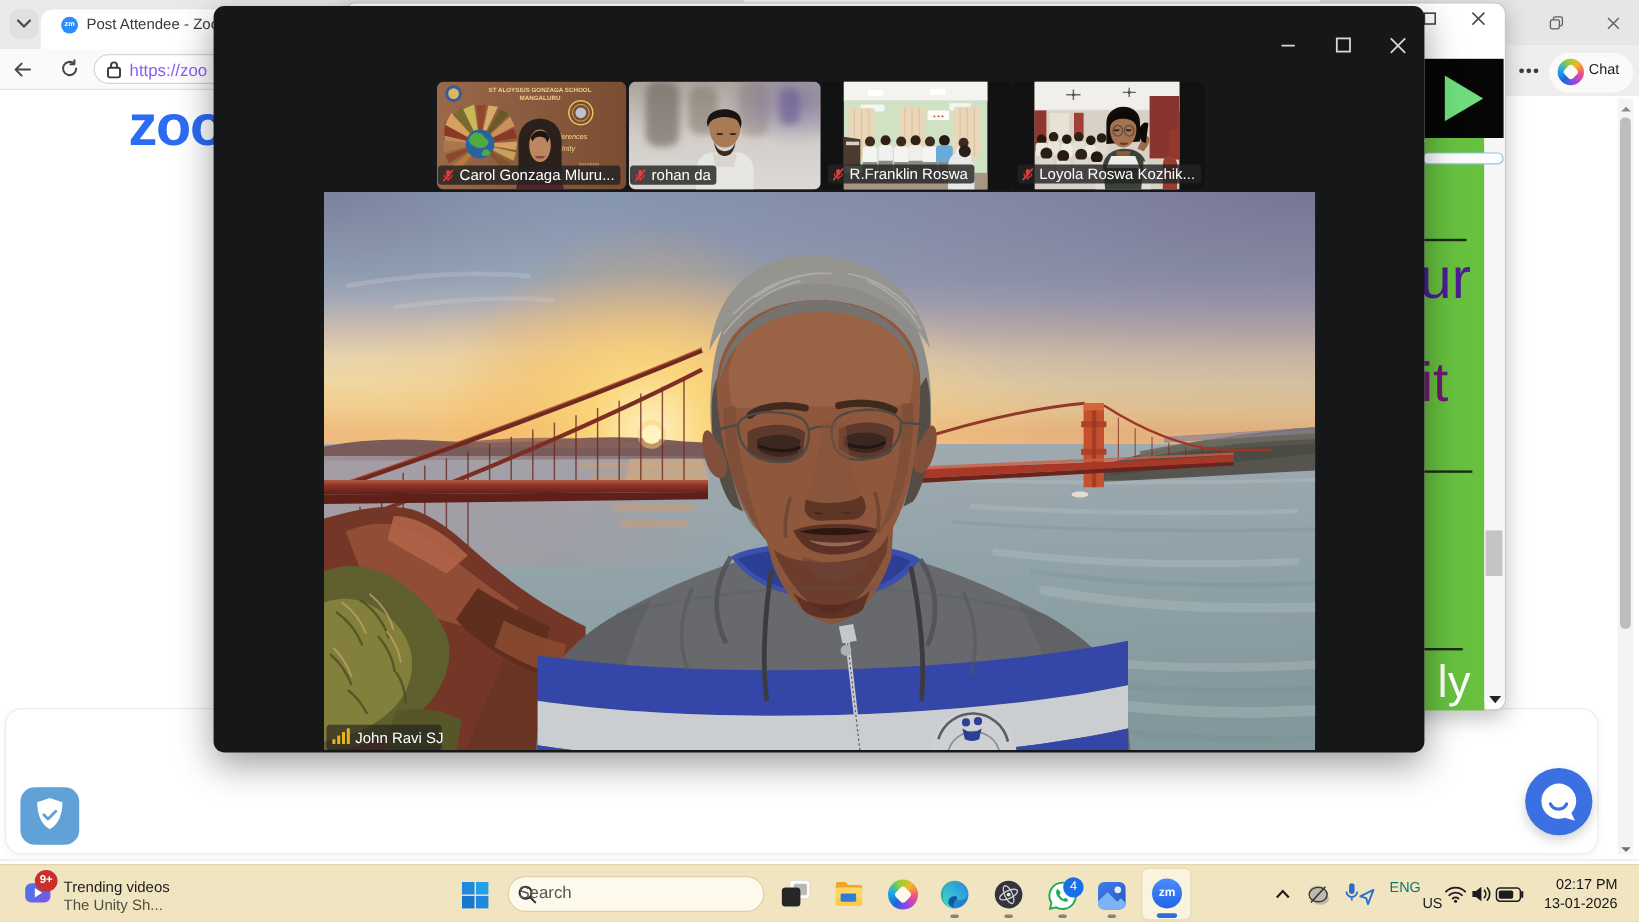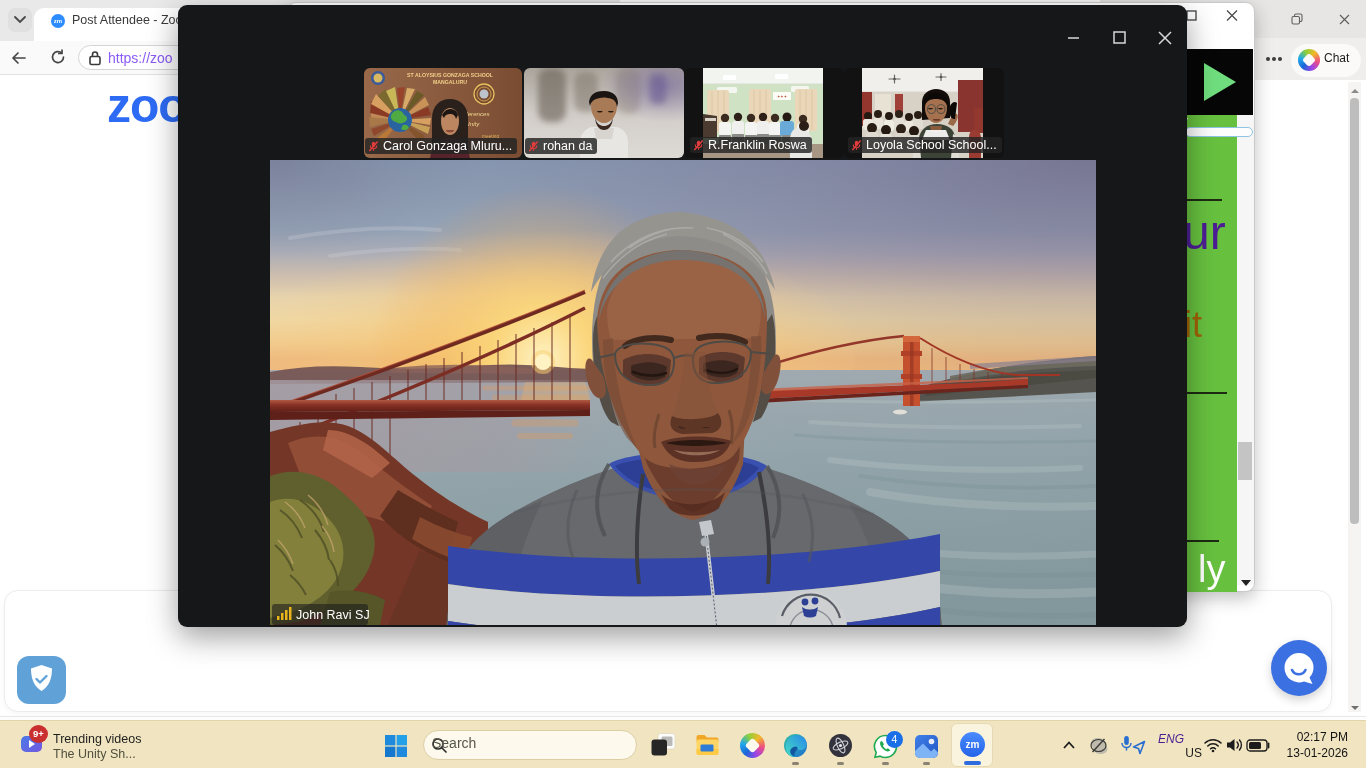--- a/index.html
+++ b/index.html
@@ -97,21 +97,21 @@
 
   <div class="abs" style="left:1187px;top:115px;width:50px;height:477px;background:#67c13f;"></div>
   <div class="abs" style="left:1237px;top:115px;width:17px;height:470px;background:#f6f6f6;"></div>
   <div class="abs" style="left:1238px;top:442px;width:14px;height:38px;background:#c4c4c4;"></div>
   <svg class="abs" style="left:1240px;top:578px;" width="12" height="10" viewBox="0 0 12 10">
       <path d="M1 2 l5 6 l5 -6 z" fill="#222"></path>
     </svg>
   <div class="abs" style="left:1183px;top:112px;color:#fff;font-size:15px;">r</div>
   <div class="abs" style="left:1185px;top:127px;width:68px;height:10px;background:#fdfdfd;border:1px solid #90c4e4;border-radius:5px;"></div>
   <div class="abs" style="left:1183px;top:205px;color:#4c1d95;font-size:48px;">ur</div>
-  <div class="abs" style="left:1184px;top:304px;color:#a16207;font-size:36px;">it</div>
+  <div class="abs" style="left:1184px;top:291px;color:#701a75;font-size:46px;">it</div>
   <div class="abs" style="left:1198px;top:548px;color:#fff;font-size:38px;">ly</div>
   <div class="abs" style="left:1187px;top:199px;width:35px;height:1.5px;background:#1d2b12;"></div>
   <div class="abs" style="left:1187px;top:392px;width:40px;height:1.5px;background:#1d2b12;"></div>
   <div class="abs" style="left:1187px;top:540px;width:32px;height:1.5px;background:#1d2b12;"></div>
 
   <div id="zoomwin" class="abs" style="left:178px;top:5px;width:1009px;height:622px;background:#161719;border-radius:9px;box-shadow:0 10px 30px rgba(0,0,0,0.38);overflow:hidden;">
 
     <svg class="abs" style="left:884px;top:22px;" width="120" height="22" viewBox="0 0 120 22">
       <path d="M6 11 h11" stroke="#d8d8d8" stroke-width="1.6"></path>
       <rect x="52" y="5" width="11" height="11" fill="none" stroke="#d8d8d8" stroke-width="1.5"></rect>
@@ -340,21 +340,21 @@
             <path d="M1.5 11 L10.5 0.5" stroke="#e23c3c" stroke-width="1.6"></path>
           </svg>
         <span style="color:#fff;font-size:12.5px;margin-left:4px;white-space:nowrap;">R.Franklin Roswa</span>
       </div>
       <div class="abs" style="left:484px;top:69px;height:16px;background:rgba(35,35,35,0.82);border-radius:3px;display:flex;align-items:center;padding:0 5px 0 3px;">
         <svg width="11" height="11" viewBox="0 0 12 12">
             <rect x="4.2" y="0.8" width="3.6" height="6" rx="1.8" fill="#e23c3c"></rect>
             <path d="M2.5 5 a3.5 3.5 0 0 0 7 0 M6 8.5 v2.2" fill="none" stroke="#e23c3c" stroke-width="1.2"></path>
             <path d="M1.5 11 L10.5 0.5" stroke="#e23c3c" stroke-width="1.6"></path>
           </svg>
-        <span style="color:#fff;font-size:12.5px;margin-left:4px;white-space:nowrap;">Loyola School School...</span>
+        <span style="color:#fff;font-size:12.5px;margin-left:4px;white-space:nowrap;">Loyola Roswa Kozhik...</span>
       </div>
     </div>
 
     <svg id="mainvid" class="abs" style="left:92px;top:155px;" width="826" height="465" viewBox="0 0 826 465">
       <defs>
         <linearGradient id="sky" x1="0" y1="0" x2="0" y2="1">
           <stop offset="0" stop-color="#8799b2"></stop>
           <stop offset="0.25" stop-color="#94a3b6"></stop>
           <stop offset="0.33" stop-color="#aaacb6"></stop>
           <stop offset="0.41" stop-color="#ccbdae"></stop>
@@ -698,21 +698,21 @@
       <ellipse cx="9.5" cy="8.5" rx="7.5" ry="6" fill="none" stroke="#3a3a36" stroke-width="1.2"></ellipse>
       <path d="M3.5 15 L15.5 2" stroke="#3a3a36" stroke-width="1.4"></path>
     </svg>
     <svg class="abs" style="left:1121px;top:14px;" width="11" height="18" viewBox="0 0 11 18">
       <rect x="3.2" y="1" width="4.6" height="9" rx="2.3" fill="#2a6fd0"></rect>
       <path d="M1 8 a4.5 4.5 0 0 0 9 0 M5.5 12.5 v3" fill="none" stroke="#2a6fd0" stroke-width="1.5"></path>
     </svg>
     <svg class="abs" style="left:1132px;top:19px;" width="14" height="15" viewBox="0 0 14 15">
         <path d="M12.5 1.5 L1.5 7 l5 1.5 l1.5 5 z" fill="none" stroke="#2a6fd0" stroke-width="1.6" stroke-linejoin="round"></path>
       </svg>
-    <div class="abs" style="left:1156px;top:11px;width:30px;text-align:center;font-size:12px;color:#4c1d95;font-style:italic;">ENG</div>
+    <div class="abs" style="left:1156px;top:11px;width:30px;text-align:center;font-size:12px;color:#0f766e;">ENG</div>
     <div class="abs" style="left:1172px;top:25px;width:30px;text-align:right;font-size:12px;color:#1a1a1a;">US</div>
     <svg class="abs" style="left:1203px;top:16px;" width="20" height="16" viewBox="0 0 20 16">
       <path d="M2 6 a11.3 11.3 0 0 1 16 0 M4.8 9 a7.3 7.3 0 0 1 10.4 0 M7.6 11.8 a3.4 3.4 0 0 1 4.8 0" fill="none" stroke="#1c1c1c" stroke-width="1.6" stroke-linecap="round"></path>
       <circle cx="10" cy="14" r="1.3" fill="#1c1c1c"></circle>
     </svg>
     <svg class="abs" style="left:1226px;top:16px;" width="18" height="16" viewBox="0 0 18 16">
       <path d="M1 5.5 h3 L8.5 2 v12 L4 10.5 H1 z" fill="#1c1c1c"></path>
       <path d="M11 5 a4.5 4.5 0 0 1 0 6 M13.5 3 a7.5 7.5 0 0 1 0 10" fill="none" stroke="#1c1c1c" stroke-width="1.4" stroke-linecap="round"></path>
     </svg>
     <svg class="abs" style="left:1246px;top:18px;" width="24" height="13" viewBox="0 0 24 13">

